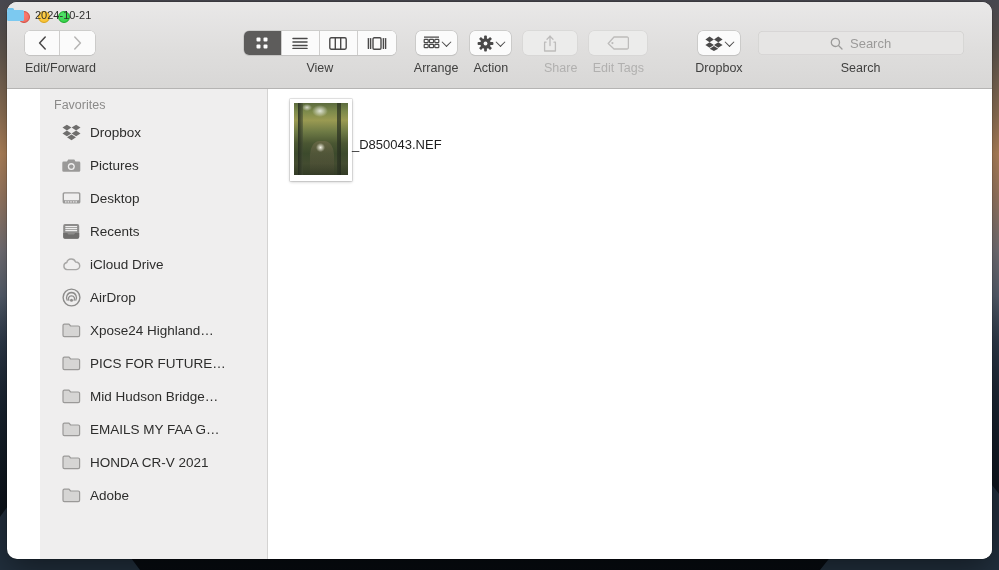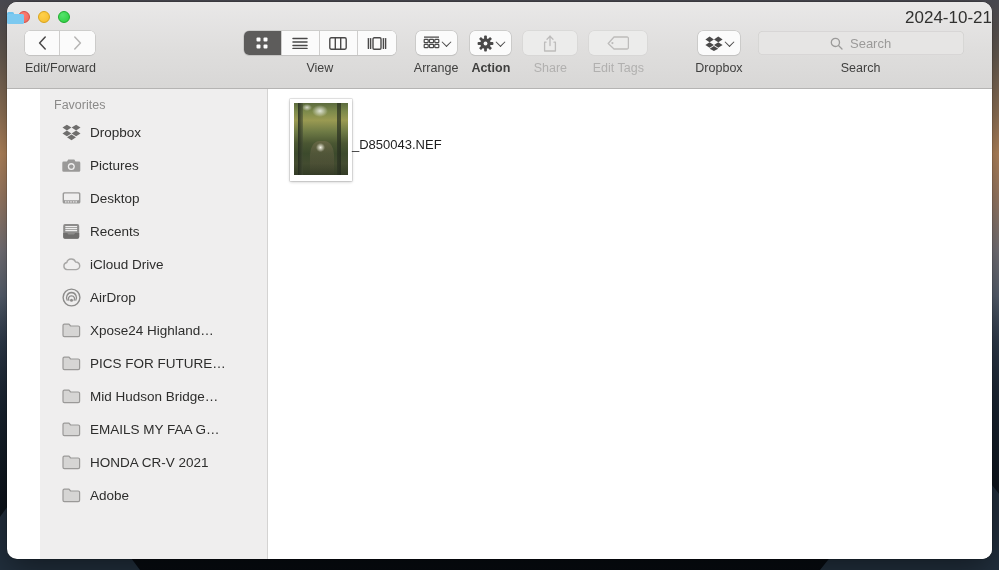--- a/index.html
+++ b/index.html
@@ -65,22 +65,22 @@
     position: absolute; left: 11px; top: 9px;
     display: flex; gap: 8px; align-items: center;
   }
   .light { width: 12px; height: 12px; border-radius: 50%; position: relative; }
   .light.red    { background: radial-gradient(circle at 35% 30%, #ff7e72, #ec6a5f); border: .5px solid #d14e43; }
   .light.yellow { background: radial-gradient(circle at 35% 30%, #ffd04a, #f5bd2f); border: .5px solid #d9a318; }
   .light.green  { background: radial-gradient(circle at 35% 30%, #55e36c, #2bcc3e); border: .5px solid #1bab2b; }
 
   .window-title {
     position: absolute; top: 6px; left: 0; right: 0;
-    display: flex; align-items: center; justify-content: space-between; gap: 22px;
-    font-size: 17px; color: #30302f;
+    display: flex; align-items: center; justify-content: flex-start; gap: 11px;
+    font-size: 11px; color: #30302f;
     pointer-events: none;
   }
   .title-folder-icon { width: 17px; height: 13px; position: relative; display:inline-block; }
   .title-folder-icon .tab {
     position: absolute; left: 0; top: 0; width: 7px; height: 3px;
     background: #6ec3ee; border-radius: 1.5px 1.5px 0 0;
   }
   .title-folder-icon .body {
     position: absolute; left: 0; top: 2.2px; width: 17px; height: 10.8px;
     background: #7cc9f0; border-radius: 1.5px;
@@ -297,38 +297,38 @@
               <rect x="1.2" y="8.3" width="4" height="3.4" rx="0.7"></rect>
               <rect x="6.5" y="8.3" width="4" height="3.4" rx="0.7"></rect>
               <rect x="11.8" y="8.3" width="4" height="3.4" rx="0.7"></rect>
             </g>
           </svg>
           <span class="chev"></span>
         </div>
         <div class="tb-label">Arrange</div>
       </div>
 
-      <div class="tb-group" style="margin-left:12px;font-weight:bold;">
+      <div class="tb-group" style="margin-left:12px;">
         <div class="pill">
           <svg width="17" height="17" viewBox="0 0 17 17">
             <g fill="#4a4949">
               <rect x="7.1" y="0.6" width="2.8" height="15.8" rx="0.9"></rect>
               <rect x="7.1" y="0.6" width="2.8" height="15.8" rx="0.9" transform="rotate(45 8.5 8.5)"></rect>
               <rect x="7.1" y="0.6" width="2.8" height="15.8" rx="0.9" transform="rotate(90 8.5 8.5)"></rect>
               <rect x="7.1" y="0.6" width="2.8" height="15.8" rx="0.9" transform="rotate(135 8.5 8.5)"></rect>
               <circle cx="8.5" cy="8.5" r="5.2"></circle>
             </g>
             <circle cx="8.5" cy="8.5" r="1.9" fill="#fbfbfb"></circle>
           </svg>
           <span class="chev"></span>
         </div>
         <div class="tb-label">Action</div>
       </div>
 
-      <div class="tb-group" style="margin-left:12px;">
+      <div class="tb-group" style="margin-left:12px;align-items:flex-end;">
         <div class="pill disabled" style="min-width:54px;">
           <svg width="14" height="17" viewBox="0 0 14 17">
             <path d="M3 7.2 H1.6 V16 H12.4 V7.2 H11" fill="none" stroke="#bdbcbb" stroke-width="1.3" stroke-linecap="round" stroke-linejoin="round"></path>
             <line x1="7" y1="1.2" x2="7" y2="10.6" stroke="#bdbcbb" stroke-width="1.3" stroke-linecap="round"></line>
             <path d="M4 4.2 L7 1.2 L10 4.2" fill="none" stroke="#bdbcbb" stroke-width="1.3" stroke-linecap="round" stroke-linejoin="round"></path>
           </svg>
         </div>
         <div class="tb-label dim">Share</div>
       </div>
 

